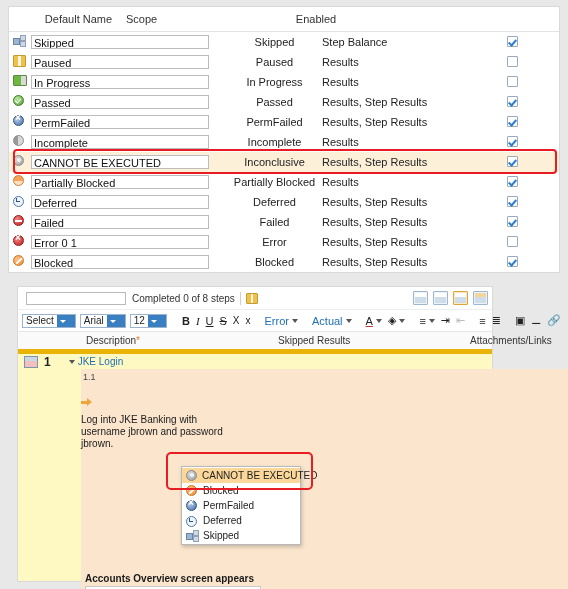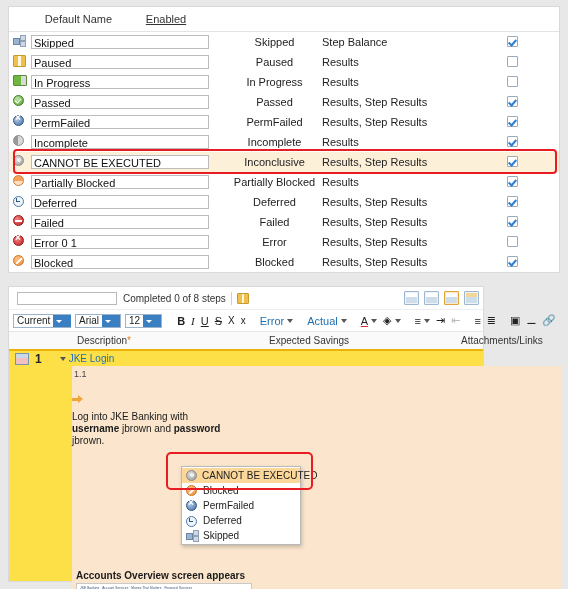--- a/index.html
+++ b/index.html
@@ -20,21 +20,21 @@
   }
   .st-head{
     display:flex;align-items:center;height:24px;
     border-bottom:1px solid #e3e3e3;background:#fff;
   }
   .st-head .hc{font-size:11px;color:#333;}
   .c-icon{width:22px;flex:0 0 22px;}
   .c-cur {width:196px;flex:0 0 196px;}
   .c-def {width:95px;flex:0 0 95px;text-align:center;}
   .c-scope{width:150px;flex:0 0 150px;}
-  .c-en  {width:80px;flex:0 0 80px;text-align:center;text-decoration:underline;}
+  .c-en  {width:80px;flex:0 0 80px;text-align:center;}
   .st-row{
     display:flex;align-items:center;height:20px;
     position:relative;
   }
   .st-row.hl{background:#fdf0d9;}
   .st-row .namebox{
     width:178px;height:14px;line-height:14px;
     border:1px solid #bcbcbc;background:#fff;
     font-size:11px;padding:0 2px;box-sizing:border-box;
     color:#111;white-space:nowrap;overflow:hidden;
@@ -80,22 +80,22 @@
      border:1.5px solid #4a79ad;background:#eef4fa;}
   .i-defer:after{content:"";position:absolute;left:3px;top:3px;width:3px;height:3px;border-left:1.2px solid #2f5580;border-bottom:1.2px solid #2f5580;}
   
   #hl-box-table{
     position:absolute;left:4px;top:-3px;width:540px;height:21px;
     border:2.5px solid #e81c23;border-radius:4px;pointer-events:none;
   }
 
   
   #editor-panel{
-    position:absolute;left:8px;top:286px;width:476px;height:296px;
-    background:#fde047;border:1px solid #d9d9d9;box-sizing:border-box;
+    position:absolute;left:17px;top:286px;width:476px;height:296px;
+    background:#fef9c3;border:1px solid #d9d9d9;box-sizing:border-box;
   }
   .ed-topbar{
     height:22px;display:flex;align-items:center;
     border-bottom:1px solid #eee;background:#fff;padding:0 4px;
   }
   .progbar{width:98px;height:11px;border:1px solid #b9b9b9;background:#fff;margin-left:4px;}
   .completed-txt{margin-left:6px;font-size:10px;color:#333;}
   .tb-sep{width:1px;height:13px;background:#cfcfcf;margin:0 5px;}
   .mini-paused{width:10px;height:9px;border:1px solid #c79a2e;
      background:linear-gradient(90deg,#f0c04d 0 38%,#fff7e0 38% 60%,#f0c04d 60% 100%);border-radius:1px;}
@@ -126,21 +126,21 @@
     border-right:3px solid transparent;border-top:3px solid #fff;
   }
   #f-format{width:58px;}
   #f-font{width:60px;}
   #f-size{width:44px;}
   .fbtn{font-size:11px;color:#222;padding:0 3px;white-space:nowrap;}
   .fbtn.blue{color:#1f6fb2;}
   .vsep{width:1px;height:12px;background:#d5d5d5;margin:0 4px;}
 
   .ed-colhead{
-    height:17px;display:flex;align-items:center;border-bottom:2px solid #eab308;
+    height:17px;display:flex;align-items:center;border-bottom:5px solid #eab308;
     background:#fafafa;font-size:10px;color:#333;
   }
   .ed-colhead .ch1{width:68px;flex:0 0 68px;}
   .ed-colhead .ch2{width:192px;flex:0 0 192px;}
   .ed-colhead .ch3{width:192px;flex:0 0 192px;}
   .ed-colhead .ch4{flex:1;}
   .req{color:#e07a1f;}
 
   .step-block{position:relative;}
   .grp-row{height:15px;display:flex;align-items:center;padding-left:6px;}
@@ -210,30 +210,31 @@
 
   
   .step2{margin-top:5px;}
   .s2-row{display:flex;}
   .s2-num{width:68px;flex:0 0 68px;display:flex;align-items:flex-start;padding:2px 0 0 10px;box-sizing:border-box;}
   .s2-icon{width:12px;height:10px;border:1px solid #7d93ab;
     background:linear-gradient(180deg,#c9d7e7 0 40%,#f3c0c0 40% 100%);display:inline-block;margin-right:6px;}
   .s2-numtxt{font-size:12px;font-weight:bold;}
   .s2-desc{width:192px;flex:0 0 192px;font-size:10px;color:#1a1a1a;padding-top:2px;}
   .s2-exp{flex:1;font-size:10px;padding:4px 0 0 6px;}
-  .b{font-weight:bold;}
+  .b{font-weight:normal;}
 </style>
 </head>
 <body>
 
 <div id="status-panel">
 
   <div class="st-head">
     <div class="c-icon"></div>
     <div class="c-def hc">Default Name</div>
+    <div class="c-scope hc">Scope</div>
     <div class="c-en hc">Enabled</div>
   </div>
 
   <div class="st-row">
     <div class="c-icon"><span class="sicon"><span class="i-skip"></span></span></div>
     <div class="c-cur">
         <div class="namebox">Skipped</div>
       </div>
     <div class="c-def dn">Skipped</div>
     <div class="c-scope sc">Step Balance</div>
@@ -369,21 +370,21 @@
     <div class="viewbtn sel">
         <i></i>
       </div>
     <div class="viewbtn v4">
         <i></i>
       </div>
   </div>
 
   <div class="ed-fmtbar">
     <div class="sel-box" id="f-format">
-      <span>Current</span>
+      <span>Select</span>
       <span class="arw"></span>
     </div>
     <div class="sel-box" id="f-font">
       <span>Arial</span>
       <span class="arw"></span>
     </div>
     <div class="sel-box" id="f-size">
       <span>12</span>
       <span class="arw"></span>
     </div>
@@ -419,21 +420,21 @@
     <div class="fbtn">🔗</div>
     <div class="vsep"></div>
     <div class="fbtn">⎙</div>
   </div>
 
   <div class="ed-colhead">
     <div class="ch1"></div>
     <div class="ch2">
       <span>Description</span><span class="req">*</span>
     </div>
-    <div class="ch3">Expected Savings</div>
+    <div class="ch3">Skipped Results</div>
     <div class="ch4">Attachments/Links</div>
   </div>
 
   <div class="step-block">
     <div class="grp-row">
       <span class="grp-icon"></span>
       <span class="grp-num">1</span>
       <span class="caret" style="margin-left:18px;"></span>
       <span class="grp-link" style="margin-left:0;">JKE Login</span>
     </div>

